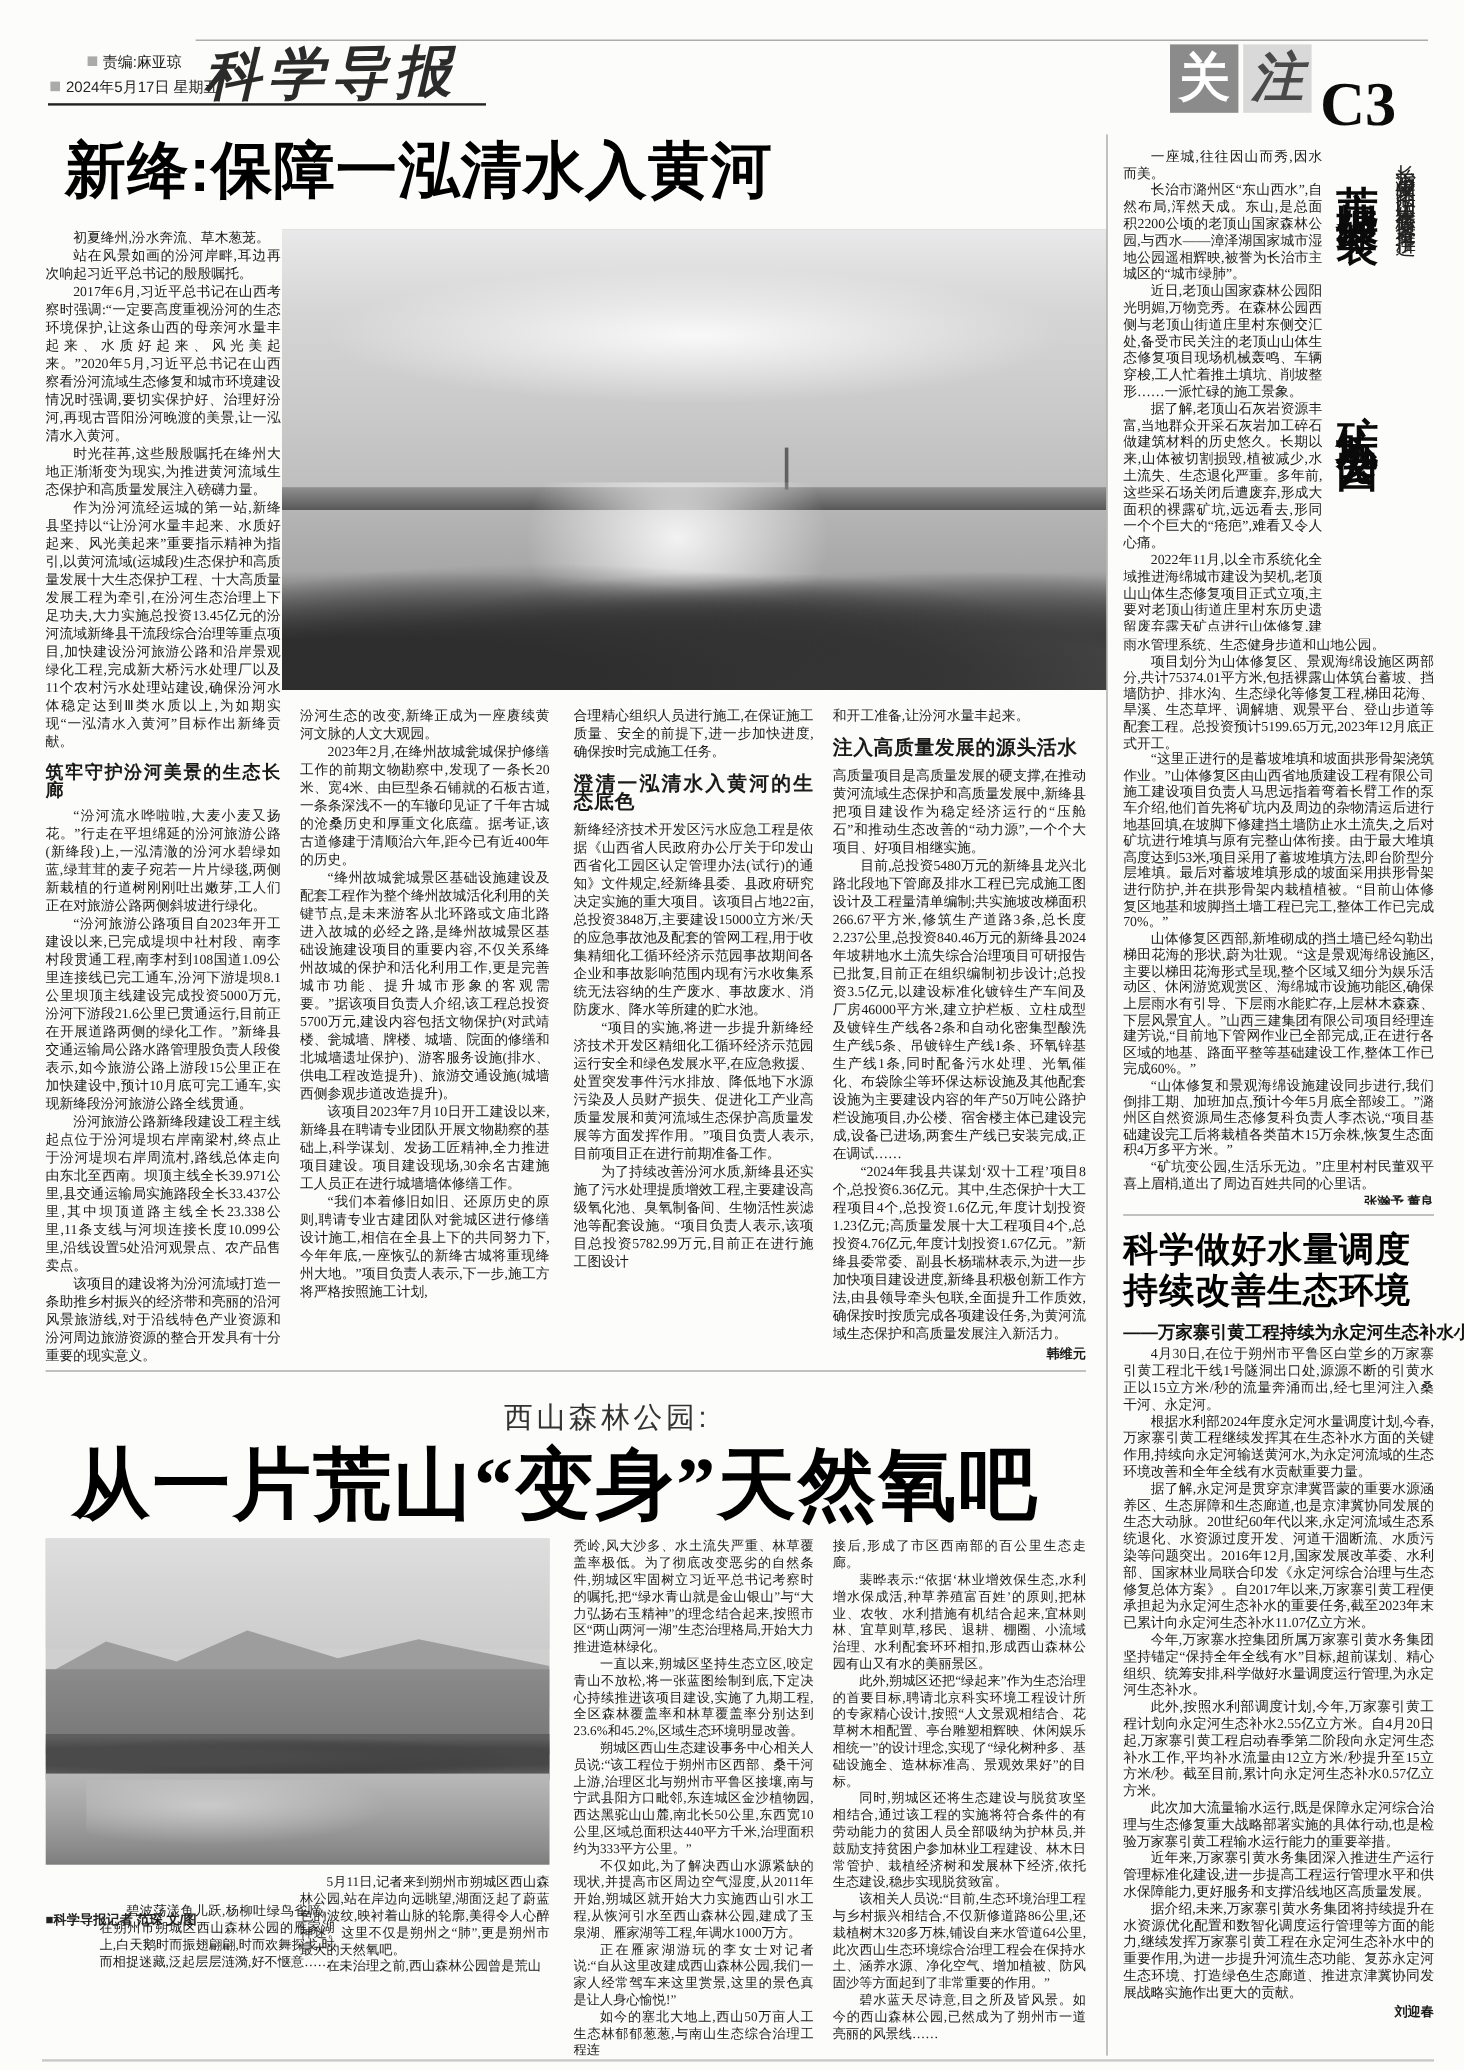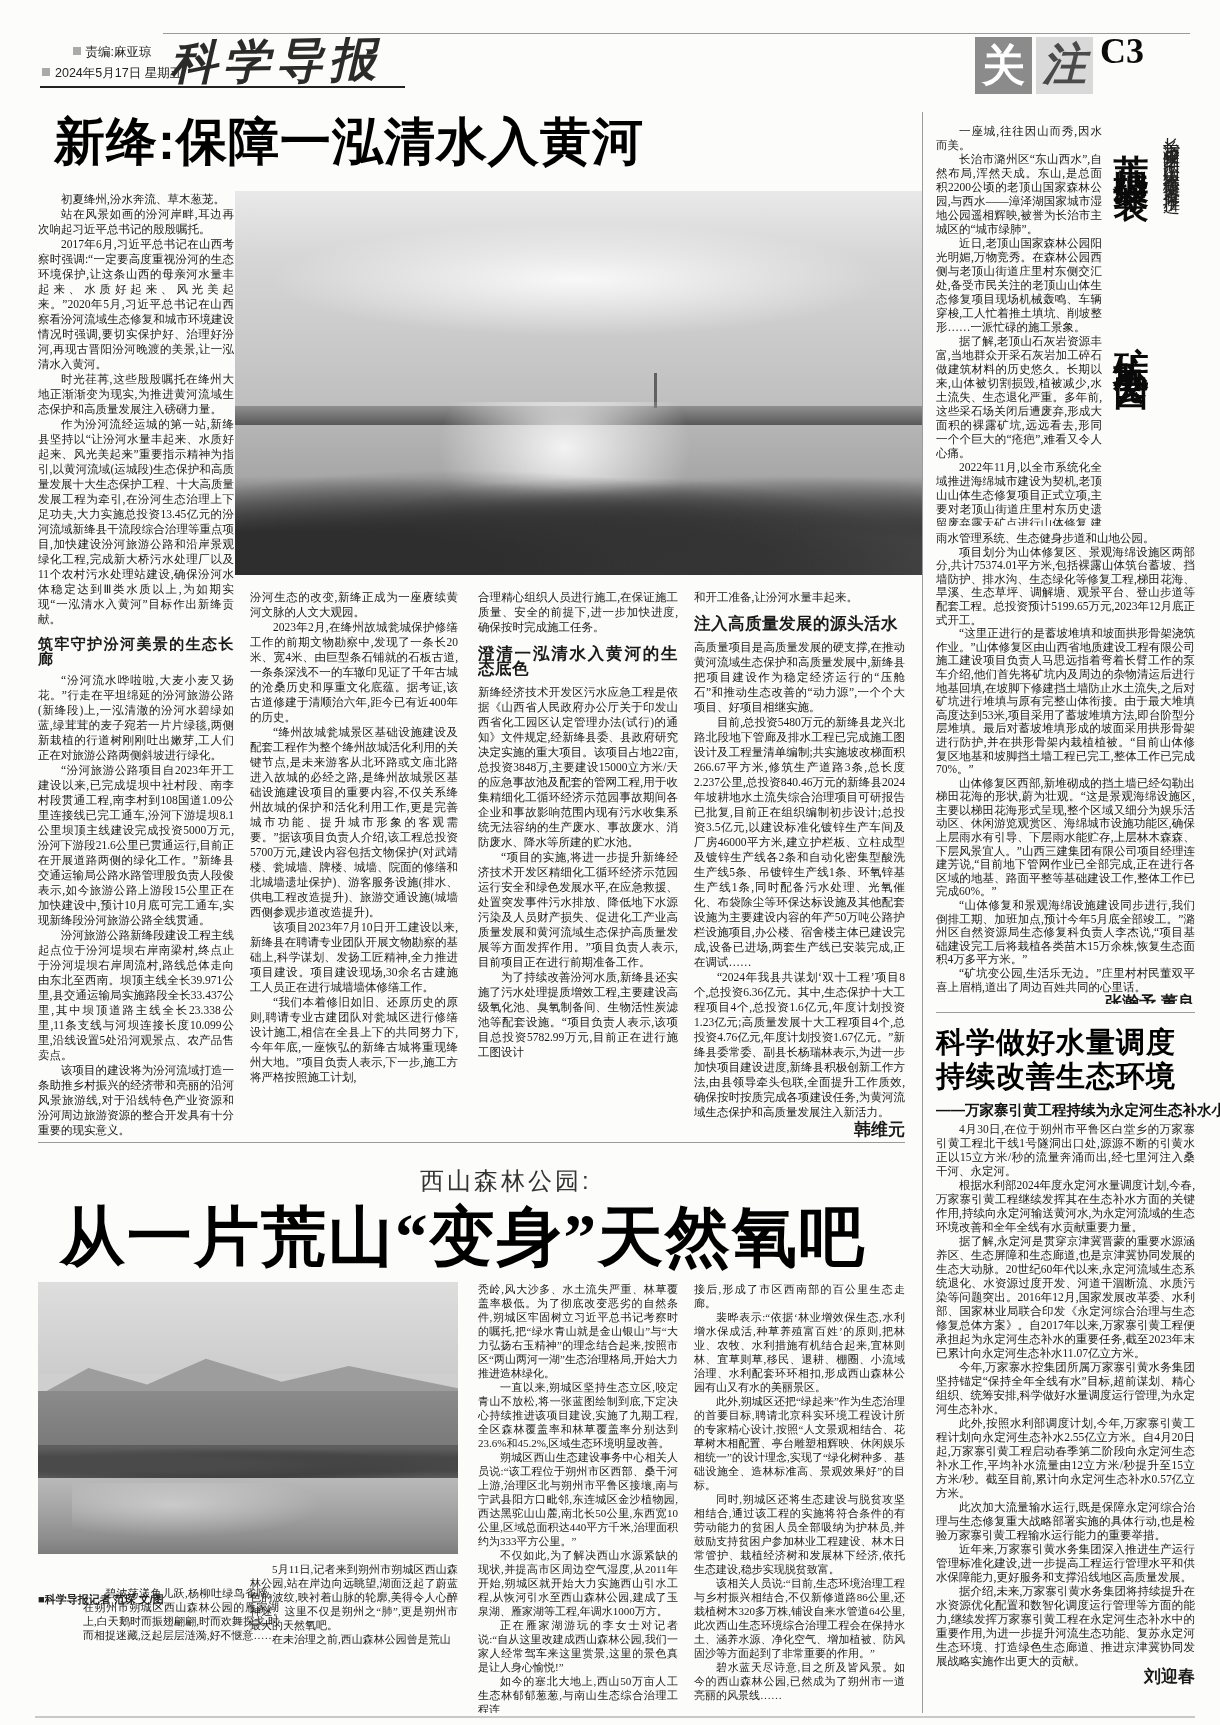--- a/index.html
+++ b/index.html
@@ -9,35 +9,35 @@
   .rule{position:absolute;background:#9a9a9a;}
   .rule-dark{position:absolute;background:#222;}
   
   .ed-line{font-family:"Liberation Sans",sans-serif;font-size:12.5px;color:#222;line-height:21px;white-space:nowrap;text-align:center;}
   .sq{display:inline-block;width:8px;height:8px;background:#aaa;margin-right:5px;vertical-align:1px;}
   .masthead{font-size:47px;font-weight:bold;font-style:italic;color:#2b2b2b;letter-spacing:6px;
             font-family:"Liberation Serif",serif;transform:rotate(-1deg);}
   .edbox{width:57px;height:57px;text-align:center;font-weight:bold;}
   .edbox1{background:#8b8b8b;color:#fff;font-family:"Liberation Sans",sans-serif;font-size:43px;line-height:57px;}
   .edbox2{background:#d9d9d9;color:#4a4a4a;font-family:"Liberation Serif",serif;font-size:44px;line-height:55px;font-style:italic;}
-  .pagenum{font-size:36px;font-weight:bold;font-family:"Liberation Serif",serif;color:#0c0c0c;}
+  .pagenum{font-size:52px;font-weight:bold;font-family:"Liberation Serif",serif;color:#0c0c0c;margin-top:28px;}
   
   .main-hl{font-family:"Liberation Sans",sans-serif;font-weight:900;font-size:51px;letter-spacing:1px;color:#000;white-space:nowrap;margin-left:16px;}
   
   .col{position:absolute;overflow:hidden;text-align:justify;}
   .col p{margin:0;text-indent:2em;}
   .cont p:first-child{text-indent:0;}
   .b-main{font-size:11.5px;line-height:15px;}
   .b-strip{font-size:11.5px;line-height:13.6px;}
   .b-strip2{font-size:11.5px;line-height:14px;}
   .b-bot{font-size:11px;line-height:14px;}
   .subhead{font-family:"Liberation Sans",sans-serif;font-weight:700;font-size:15px;text-indent:0 !important;
            margin:9px 0 7px 0 !important;letter-spacing:.5px;}
   .subhead-lg{font-size:16.5px;margin:11px 0 9px 0 !important;}
-  .byline{display:block;text-align:right;font-weight:bold;font-size:17px;font-family:"Liberation Sans",sans-serif;margin-top:2px;}
+  .byline{display:block;text-align:right;font-weight:bold;font-size:11px;font-family:"Liberation Sans",sans-serif;margin-top:2px;}
   
   .photo{position:absolute;overflow:hidden;background:#cfcfcf;}
   .ph-sky{position:absolute;left:0;top:0;width:100%;height:58%;
      background:linear-gradient(180deg,#e9e9e9 0%,#d6d6d6 30%,#c9c9c9 70%,#bdbdbd 100%);}
   .ph-cloud{position:absolute;left:5%;top:8%;width:90%;height:30%;border-radius:50%;
      background:radial-gradient(ellipse at 50% 50%,rgba(255,255,255,.85),rgba(255,255,255,0) 70%);}
   .ph-horizon{position:absolute;left:0;top:56%;width:100%;height:5%;
      background:linear-gradient(180deg,#8f8f8f,#6f6f6f 60%,#585858);}
   .ph-tower{position:absolute;left:61%;top:47.5%;width:3px;height:9%;background:#606060;}
   .ph-water{position:absolute;left:0;top:61%;width:100%;height:39%;

